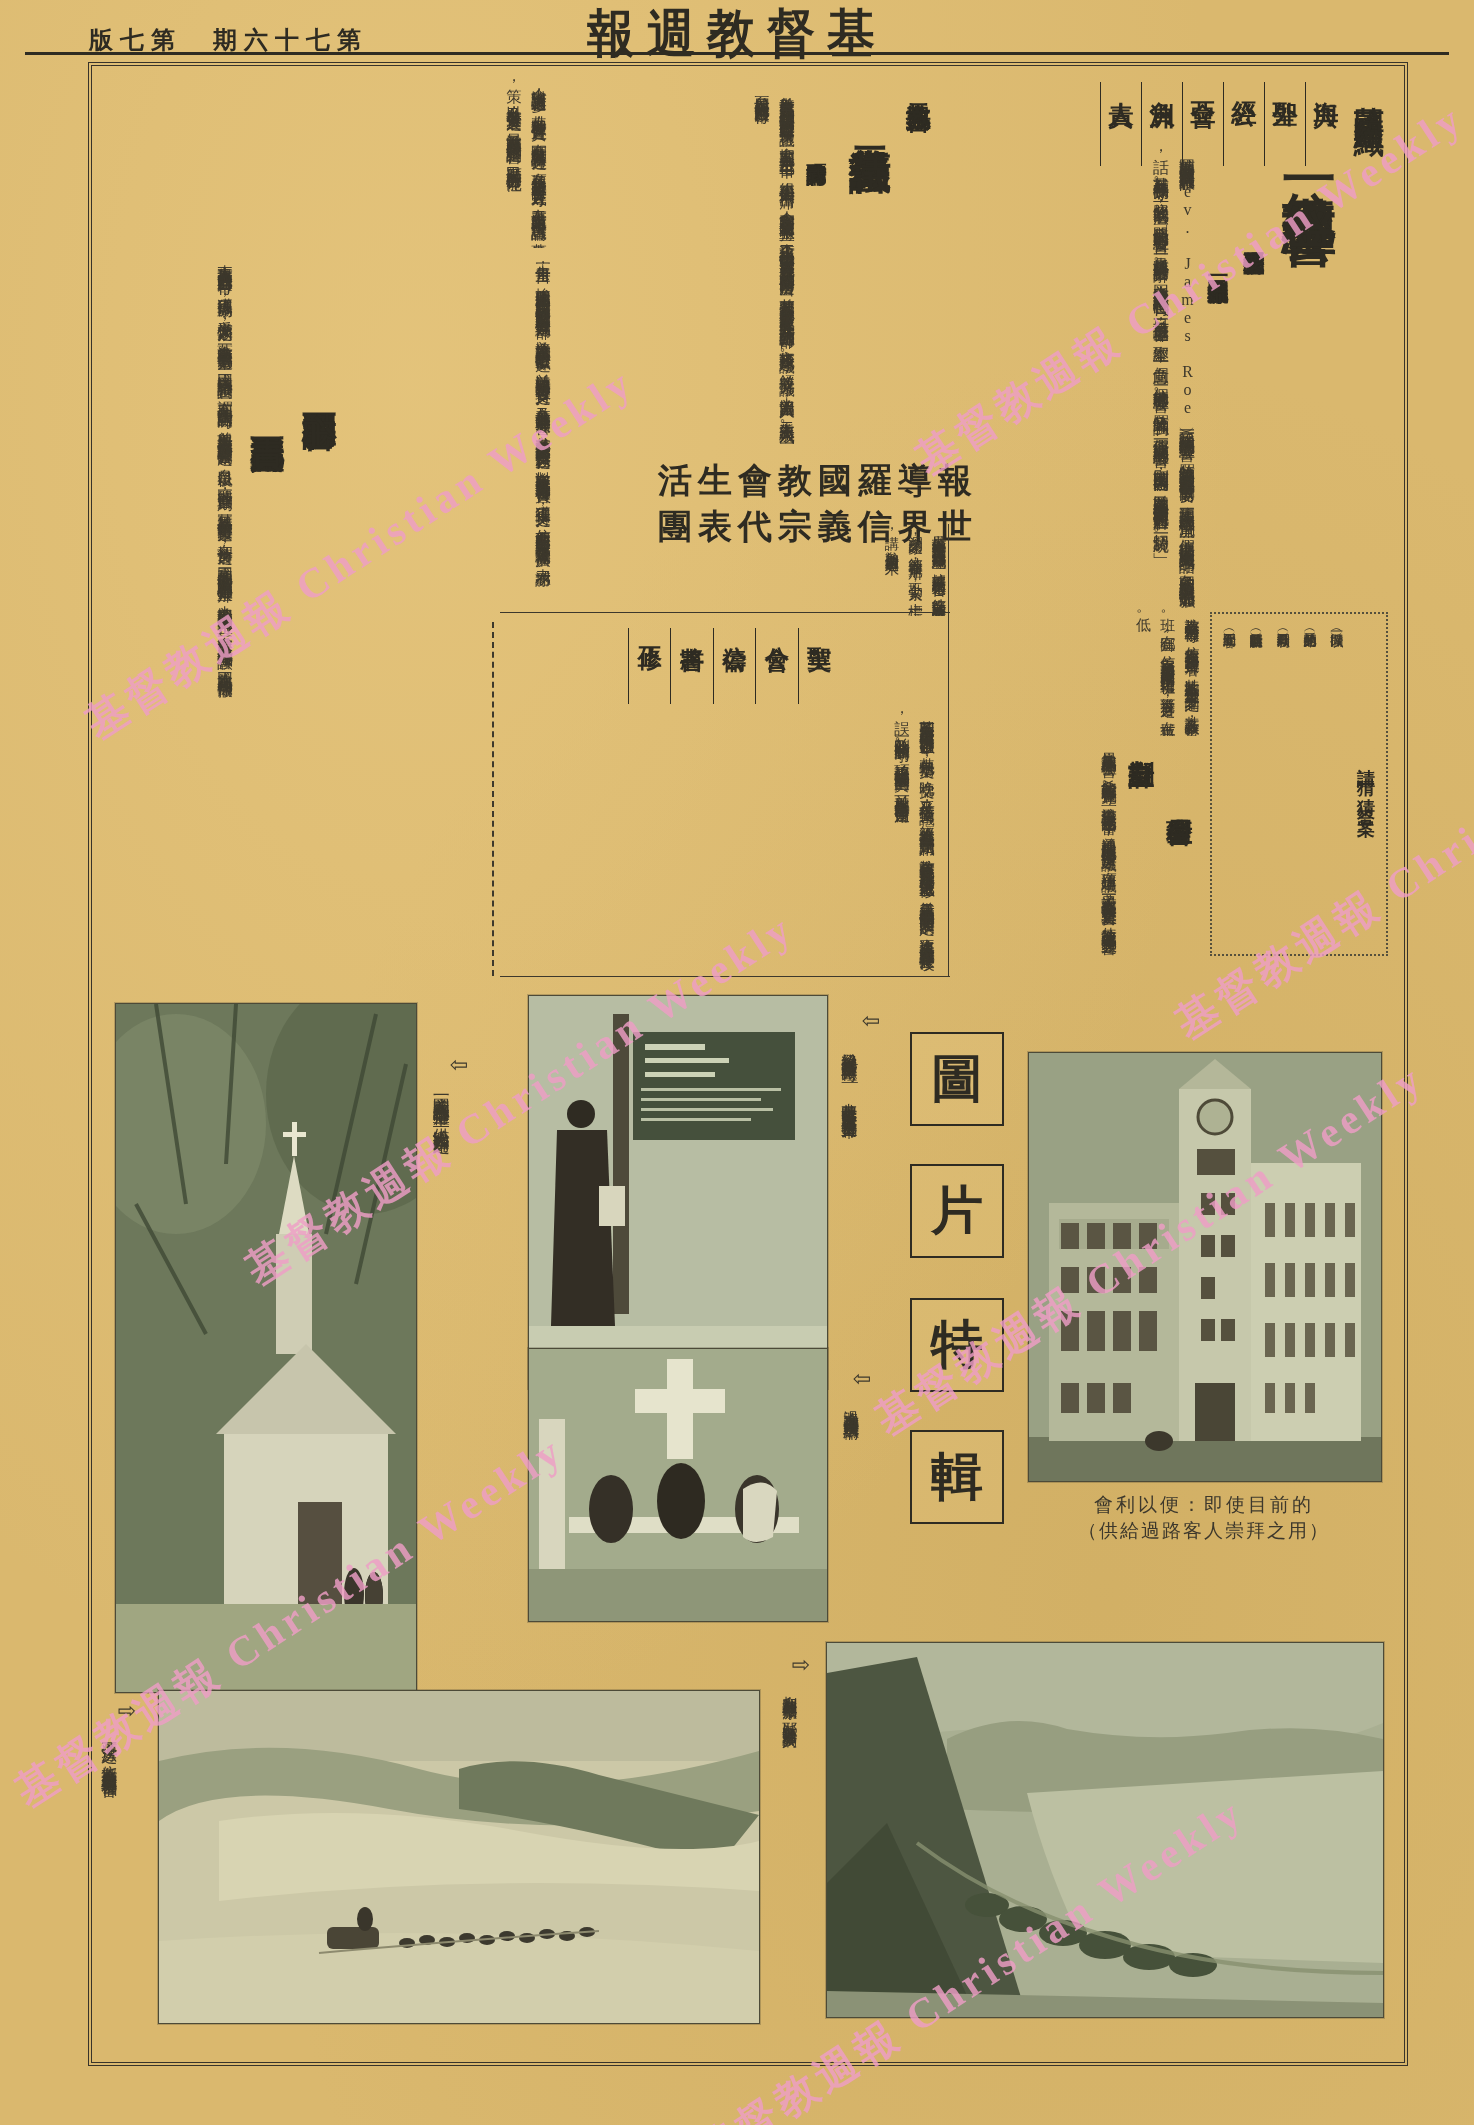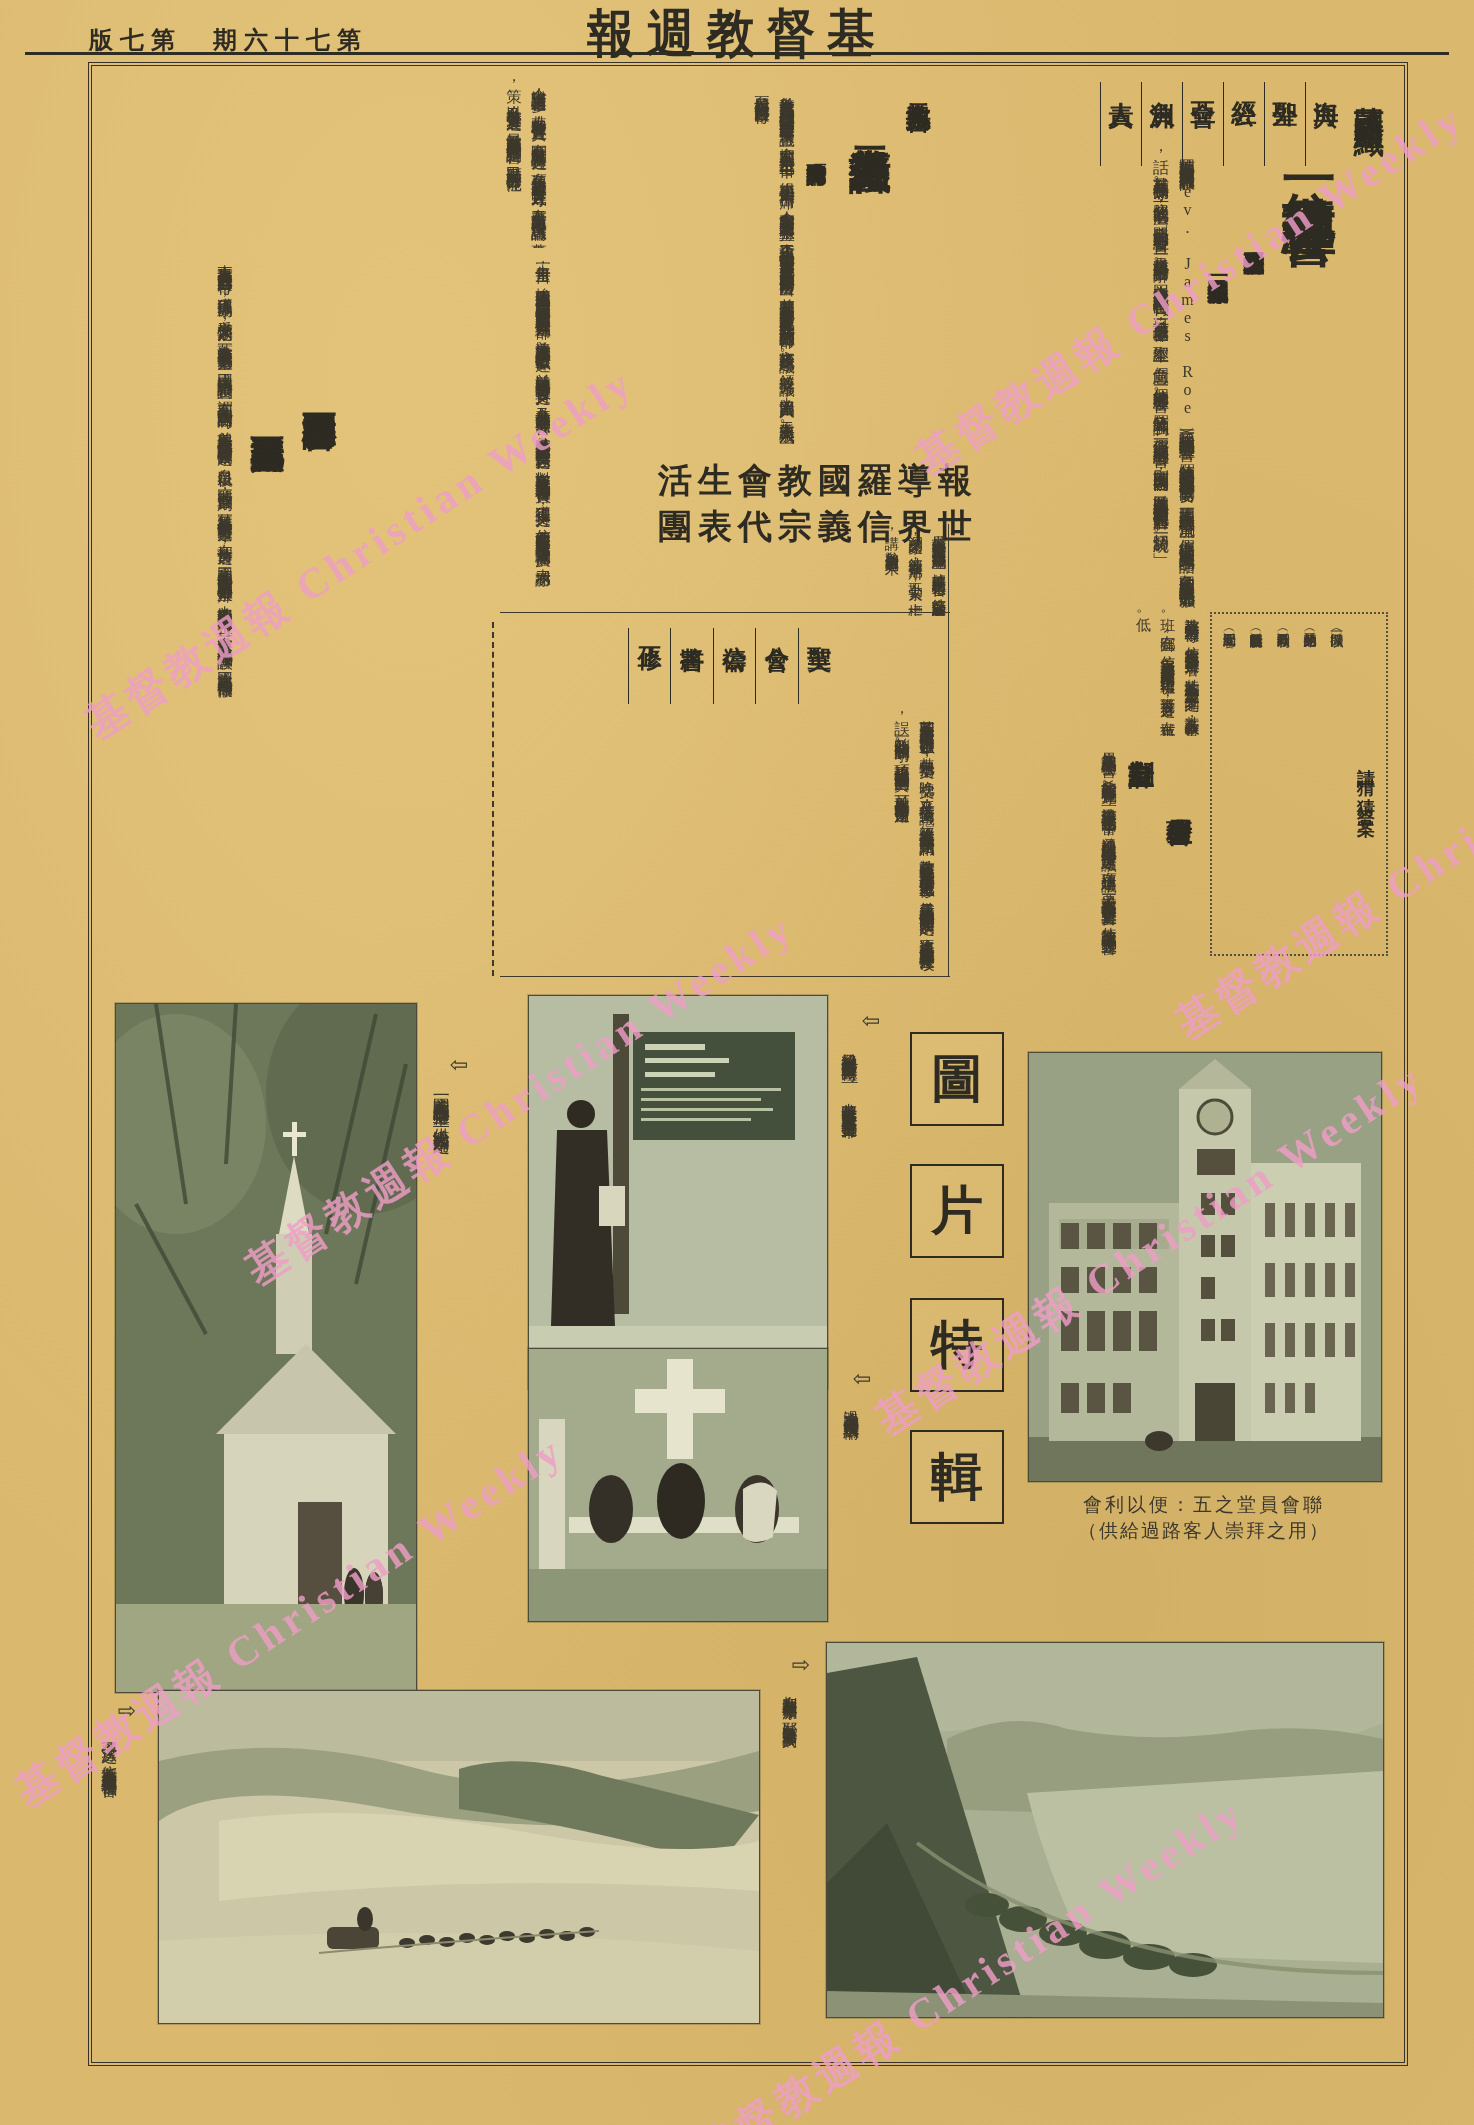--- a/index.html
+++ b/index.html
@@ -284,21 +284,21 @@
           <rect x="296" y="270" width="10" height="34"></rect>
           <rect x="316" y="270" width="10" height="34"></rect>
         <rect x="236" y="330" width="10" height="30"></rect>
           <rect x="256" y="330" width="10" height="30"></rect>
           <rect x="276" y="330" width="10" height="30"></rect>
       </g>
       <ellipse cx="130" cy="388" rx="14" ry="10" fill="#3c382c"></ellipse>
     </svg>
   </div>
   <div class="abs" style="left:1028px; top:1492px; width:352px; text-align:center; color:var(--ink-soft);">
-    <div style="font-size:19px; letter-spacing:3px;">會利以便：五之堂員會聯</div>
+    <div style="font-size:19px; letter-spacing:3px;">會利以便：即使目前的</div>
     <div style="font-size:19px; letter-spacing:2px;">（供給過路客人崇拜之用）</div>
   </div>
 
   <div class="abs caption" style="left:98px; top:1698px; width:58px; height:326px;">
     <span class="arrow">⇨</span>
     <span class="cap-text" style="font-size:16px; height:288px; display:inline-block;">傳道方法之一：依斯基摩人坐着雪車到各處去傳福音</span>
   </div>
   <div class="abs photo" style="left:158px; top:1690px; width:600px; height:332px;">
     <svg width="600" height="332" viewBox="0 0 600 332" xmlns="http://www.w3.org/2000/svg">
       <rect width="600" height="332" fill="#ccc8a7"></rect>

